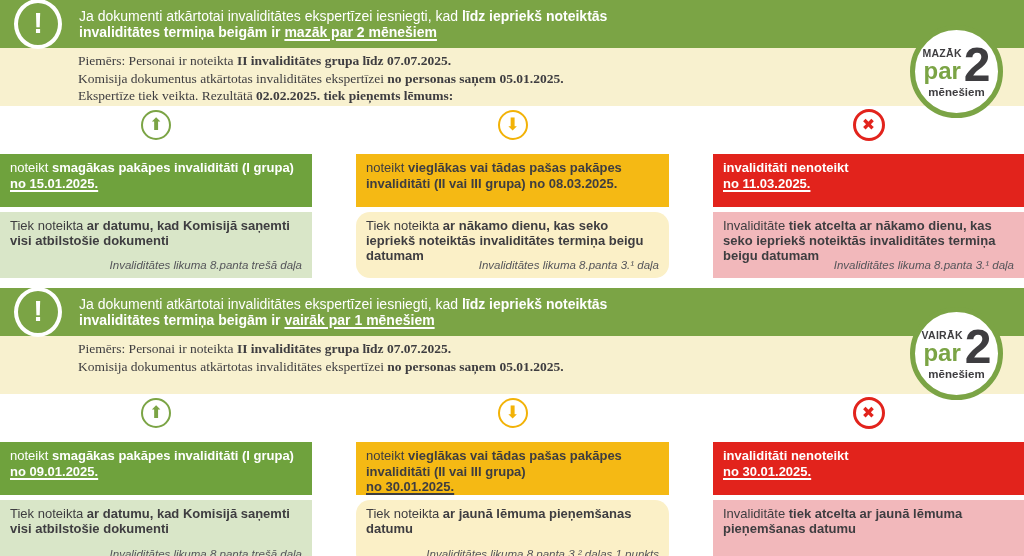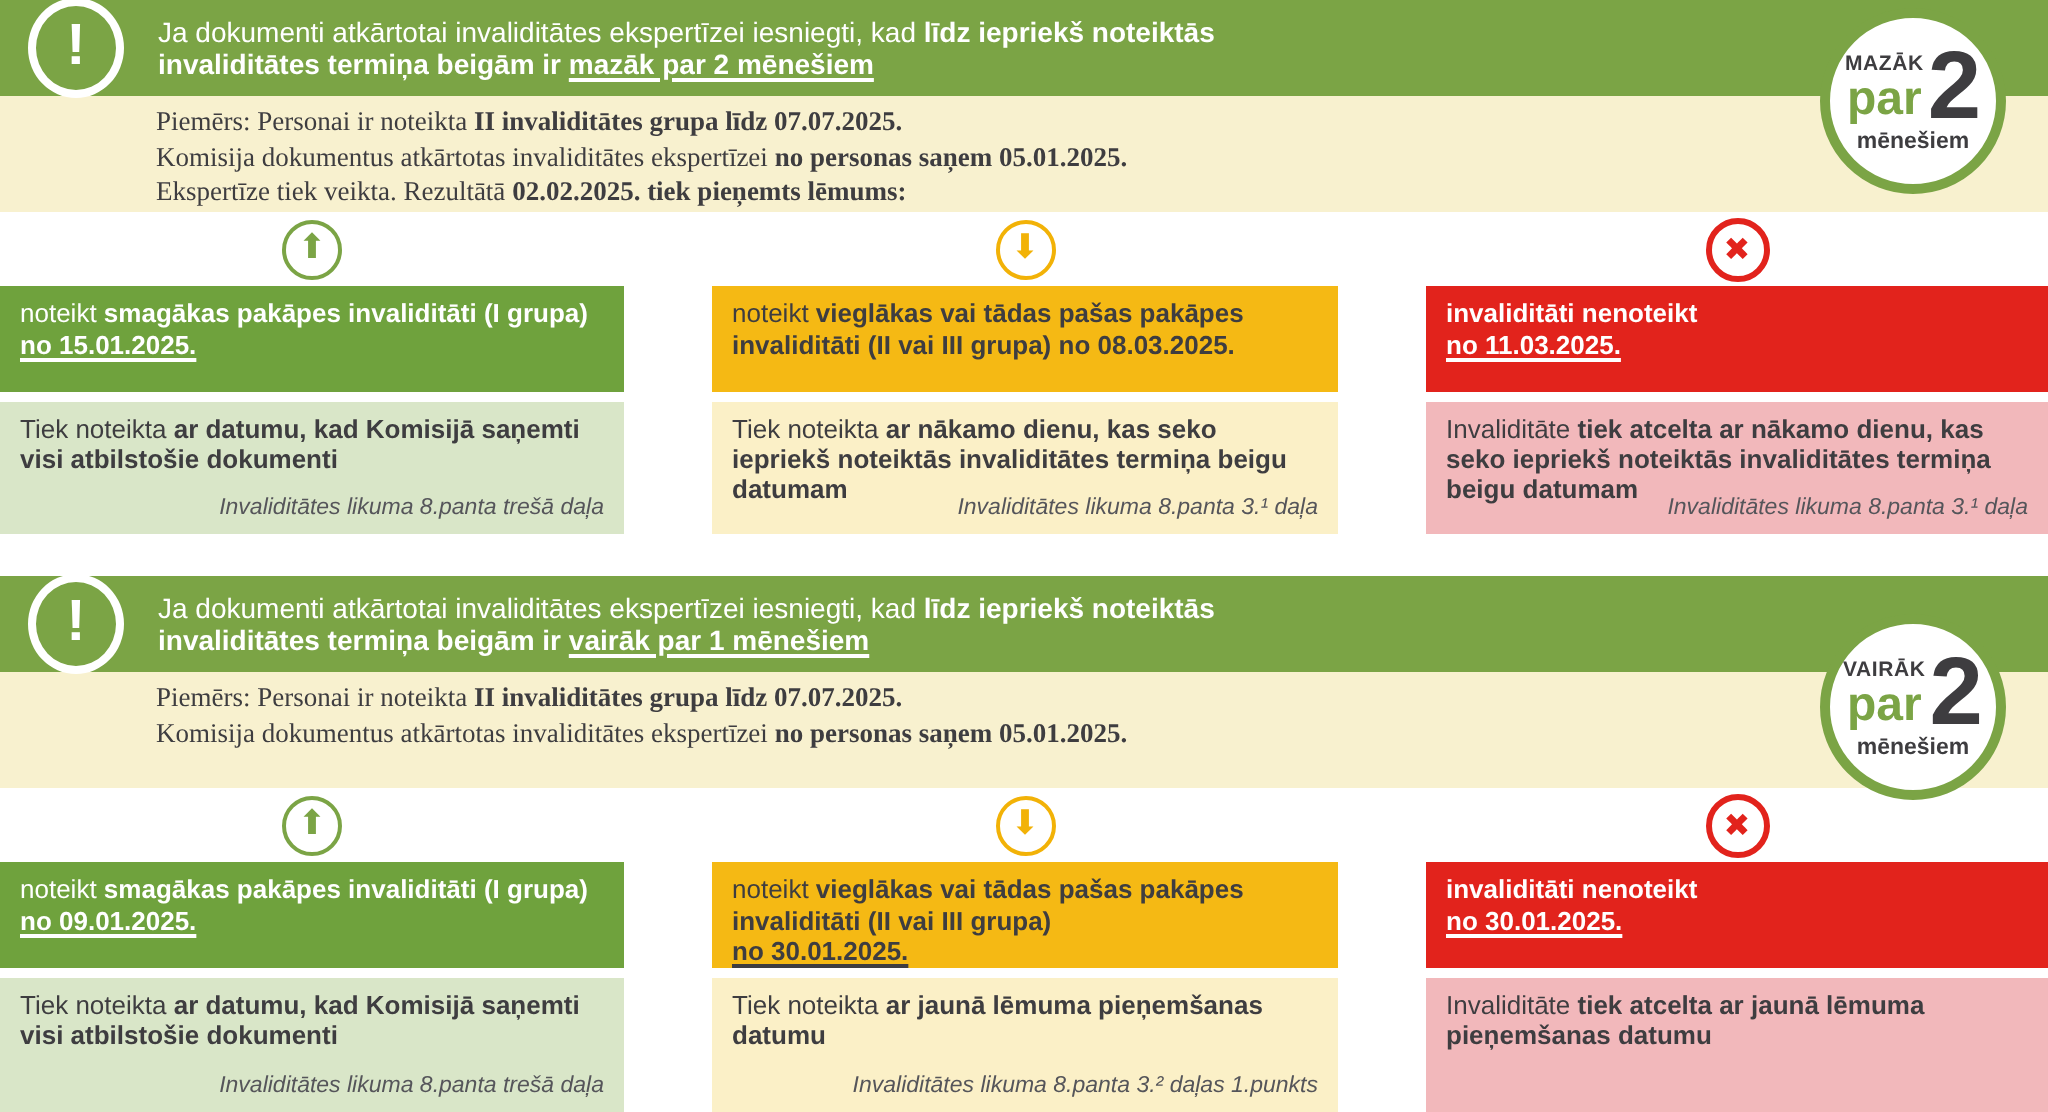--- a/index.html
+++ b/index.html
@@ -40,39 +40,39 @@
   .circ{
     width:26px;height:26px;border-radius:50%;background:#fff;
     display:flex;align-items:center;justify-content:center;
     font-family:"DejaVu Sans",sans-serif;line-height:1;
   }
   .circ.green{border:2px solid var(--green-header);color:var(--green-header);font-size:17px;}
   .circ.amber{border:2px solid var(--amber-icon);color:var(--amber-icon);font-size:17px;}
   .circ.red{border:3px solid var(--red);color:var(--red);font-size:16px;font-weight:bold;}
 
   .decision{height:53px;box-sizing:border-box;padding:6px 10px 0 10px;
-    font-size:13px;line-height:15.5px;}
+    font-size:13px;line-height:15.5px;margin-top:11px;}
   .dk-green{background:var(--green-box);color:#fff;}
   .dk-amber{background:var(--amber);color:var(--ink);}
   .dk-red{background:var(--red);color:#fff;}
 
   .detail{position:relative;margin-top:5px;height:66px;box-sizing:border-box;
     padding:6px 10px 0 10px;font-size:13px;line-height:15px;color:var(--ink);}
   #sec1 .detail{height:67px;}
   .lt-green{background:var(--green-light);}
-  .lt-amber{background:var(--amber-light);}
+  .lt-amber{background:var(--amber-light);border-radius:14px;}
   .lt-pink{background:var(--pink);}
   .ref{position:absolute;right:10px;bottom:5px;font-style:italic;font-size:11.5px;
     color:var(--ref-gray);white-space:nowrap;}
 
   .b{font-weight:bold;}
   .u{text-decoration:underline;text-decoration-thickness:1.5px;text-underline-offset:2px;}
 
   .badge{
-    position:absolute;right:21px;top:4px;width:93px;height:93px;border-radius:50%;
+    position:absolute;right:21px;top:25px;width:93px;height:93px;border-radius:50%;
     background:#fff;border:5px solid var(--green-header);box-sizing:border-box;z-index:5;
     display:flex;flex-direction:column;align-items:center;justify-content:center;
   }
   #sec1 .badge{top:19px;}
   .badge-row{display:flex;align-items:center;}
   .badge-left{display:flex;flex-direction:column;align-items:center;}
   .badge-top{font-size:10.5px;font-weight:700;letter-spacing:.3px;color:var(--ink);line-height:11px;}
   .badge-mid{font-size:24px;font-weight:600;color:var(--green-header);line-height:23px;}
   .badge-num{font-size:48px;font-weight:800;color:var(--ink);line-height:40px;margin-left:2px;}
   .badge-bottom{font-size:11.5px;font-weight:700;color:var(--ink);line-height:12px;margin-top:1px;}

